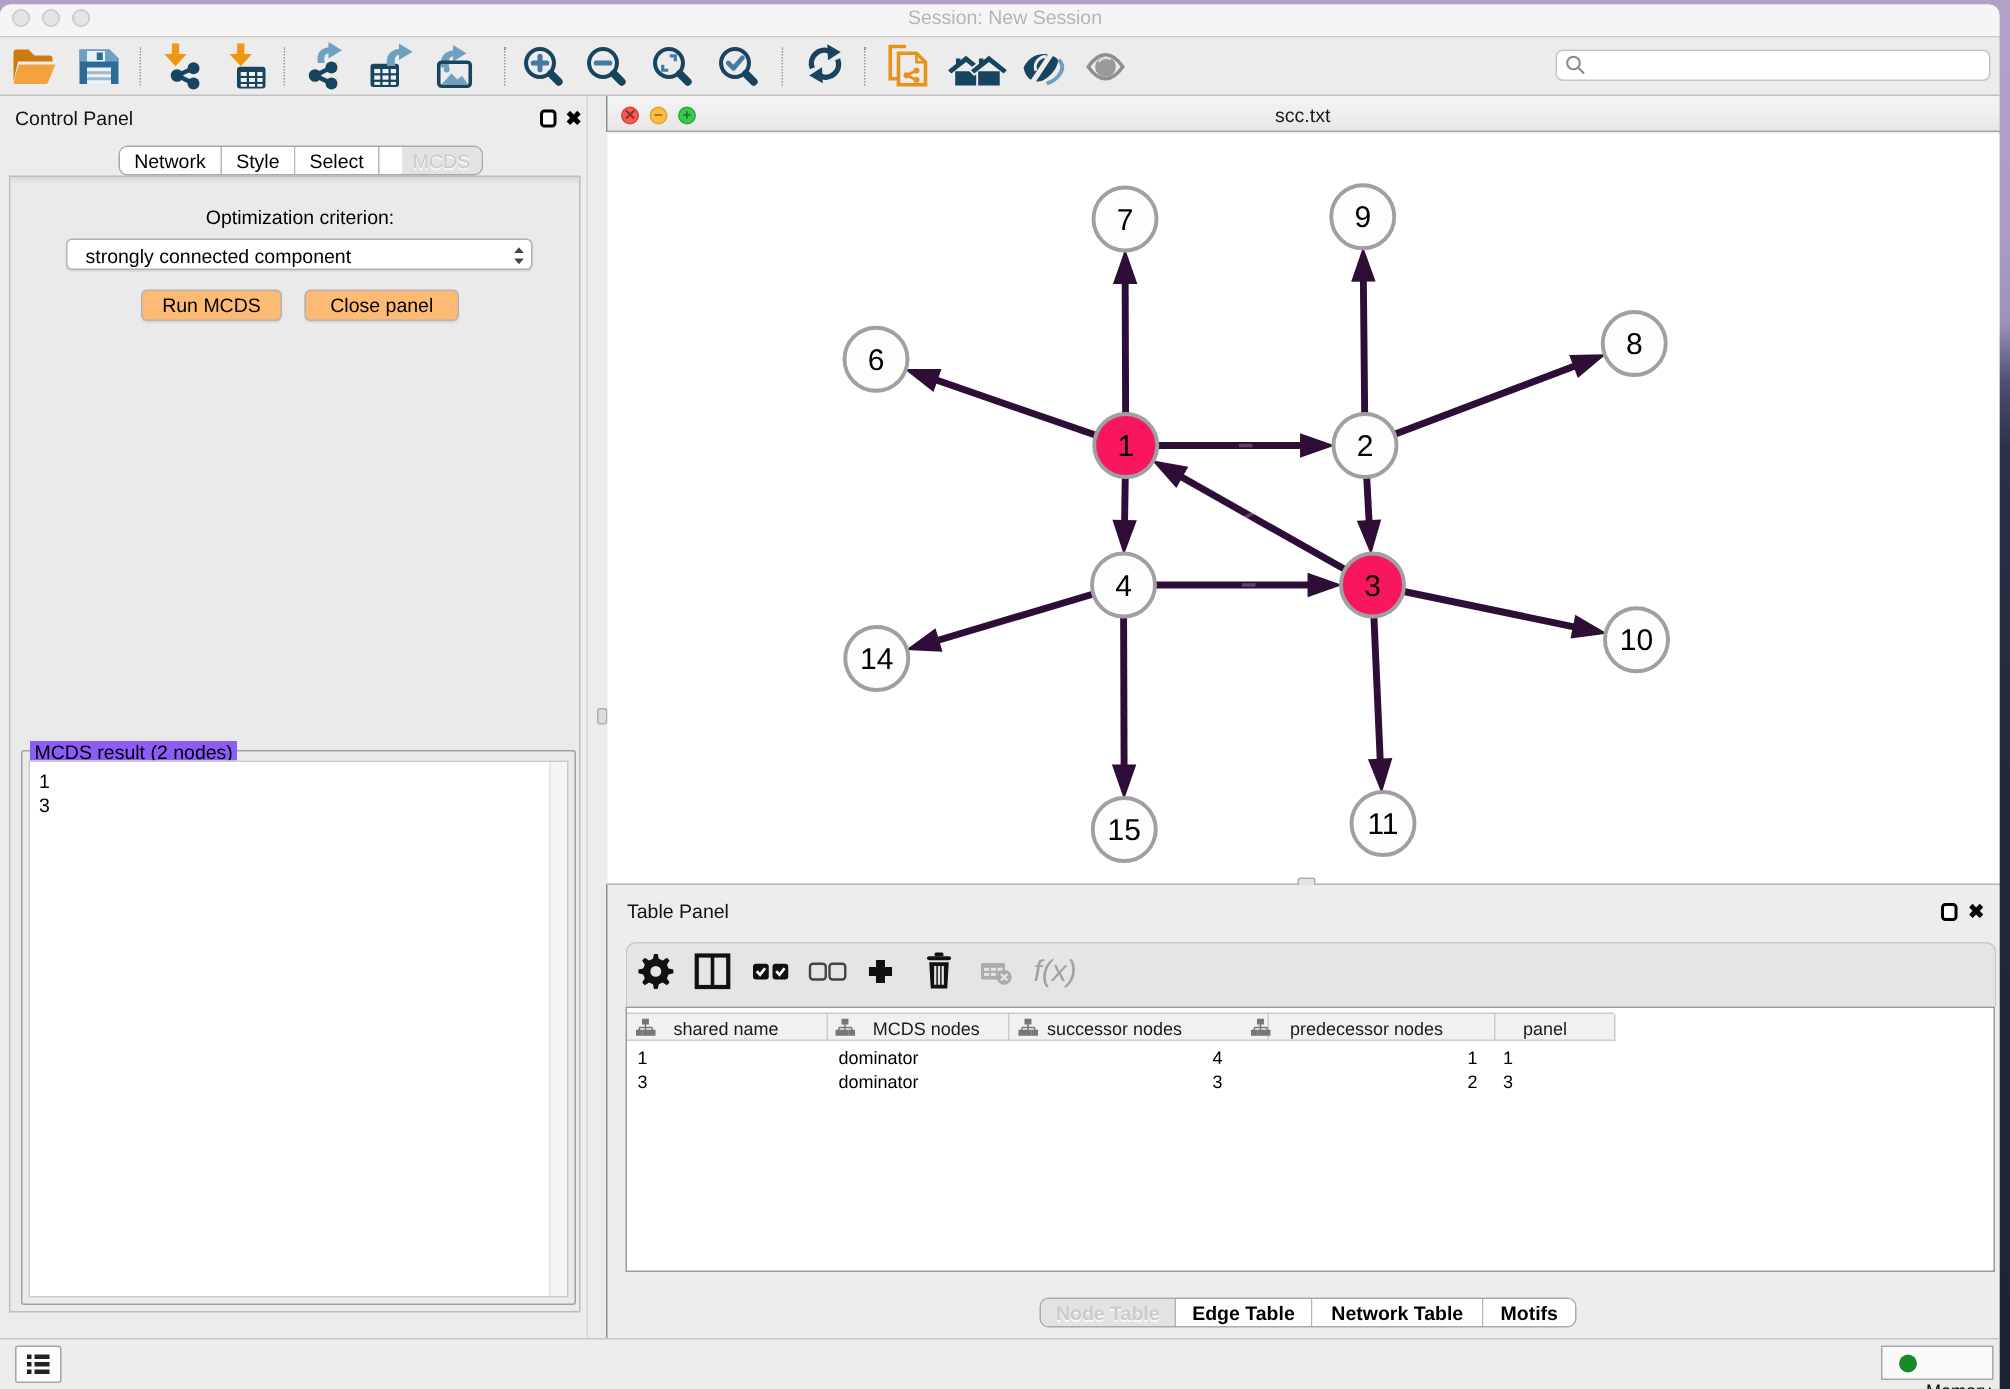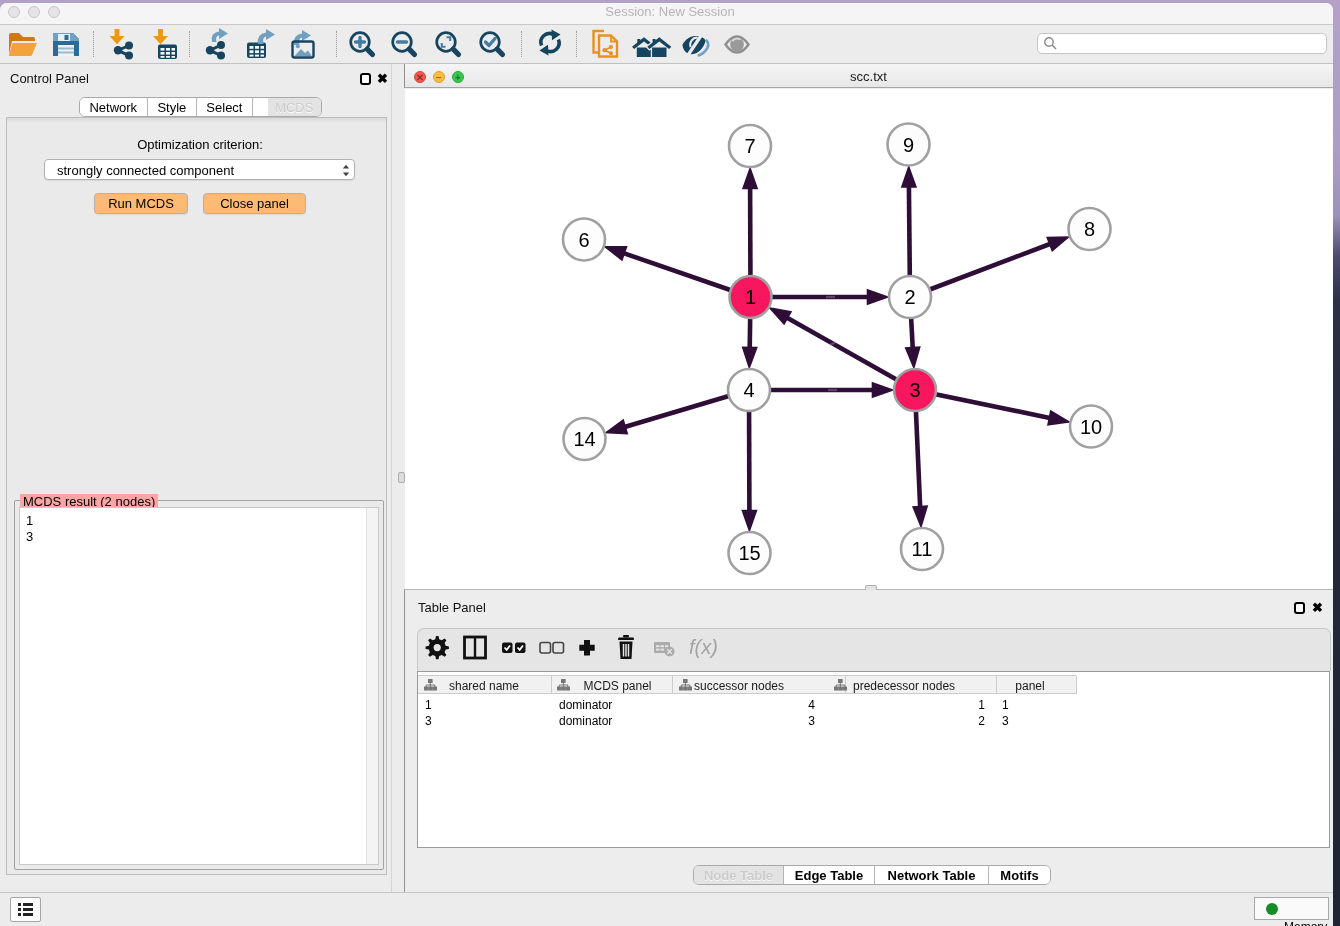--- a/index.html
+++ b/index.html
@@ -24,21 +24,21 @@
 #cp-pane-shade { left:7px; top:118px; width:379px; height:5px; background:linear-gradient(#dadada,#eaeaea); }
 .tabs { position:absolute; display:flex; border:1px solid #a9a9a9; border-radius:6px; overflow:hidden; background:#fff; }
 .tab { font-size:13px; color:#000; text-align:center; background:#fff; border-right:1px solid #b5b5b5; display:flex; align-items:center; justify-content:center; }
 .tab:last-child { border-right:none; }
 .tab.sel { background:#e3e3e3; color:#cbcbcb; text-shadow:0 1px 0 #fafafa; }
 #opt-label { left:10px; top:137px; width:380px; text-align:center; font-size:13px; color:#000; }
 #cp-select { left:44px; top:159px; width:311px; height:21px; background:#fff; border:1px solid #b2b2b2; border-radius:4px; box-shadow:0 1px 1px rgba(0,0,0,0.08); }
 #cp-select span { position:absolute; left:12px; top:3px; font-size:13px; color:#000; }
 .btn { position:absolute; height:21px; background:#fdba74; border:1px solid #b2b2b2; border-radius:4px; box-shadow:0 1px 1px rgba(0,0,0,0.08); font-size:13px; color:#000; text-align:center; line-height:19px; }
 #fieldset { left:14px; top:500px; width:370px; height:370px; border:1px solid #a2a2a2; border-radius:2px; }
-#legend { left:20px; top:494px; font-size:13px; color:#000; background:#fca5a5; padding:0 3px; }
+#legend { left:20px; top:494px; font-size:13px; color:#000; background:#8b5cf6; padding:0 3px; }
 #resultbox { left:19px; top:507px; width:360px; height:358px; background:#fff; border:1px solid #c9c9c9; }
 #resultbox .num { position:absolute; left:6px; font-size:13px; color:#000; }
 #res-scroll { left:366px; top:508px; width:12px; height:356px; background:#f4f4f4; border-left:1px solid #e2e2e2; }
 
 #vgrip { left:398px; top:472px; width:7px; height:11px; background:#dcdcdc; border:1px solid #adadad; border-radius:2px; }
 #nettitle { left:404px; top:64px; width:929px; height:24px; background:linear-gradient(#f5f5f5,#e7e7e7); border-left:1px solid #909090; border-bottom:1px solid #a5a5a5; }
 .tl2 { position:absolute; top:71px; width:12px; height:12px; border-radius:50%; font-size:10px; font-weight:bold; text-align:center; line-height:12px; }
 #nettitletext { position:absolute; left:404px; width:929px; top:69px; text-align:center; font-size:13px; color:#1a1a1a; }
 #canvas { left:405px; top:89px; width:928px; height:500px; background:#fff; }
 #canvas-border { left:404px; top:589px; width:929px; height:1px; background:#b5b5b5; }
@@ -420,23 +420,23 @@
         <line x1="2.2" y1="6" x2="10.8" y2="6"></line>
         <line x1="2.2" y1="6" x2="2.2" y2="8"></line>
         <line x1="10.8" y1="6" x2="10.8" y2="8"></line>
       </g>
       <use href="#treeicon" x="133"></use>
       <use href="#treeicon" x="255"></use>
       <use href="#treeicon" x="410"></use>
     </g>
   </svg>
   <div class="th" style="left:440px; width:88px; text-align:center;">shared name</div>
-  <div class="th" style="left:571px; width:93px; text-align:center;">MCDS panel</div>
-  <div class="th" style="left:694px; width:120px; text-align:left;">successor nodes</div>
-  <div class="th" style="left:853px; width:116px; white-space:nowrap;">predecessor nodes</div>
+  <div class="th" style="left:571px; width:93px; text-align:center;">MCDS nodes</div>
+  <div class="th" style="left:668px; width:120px; text-align:right;">successor nodes</div>
+  <div class="th" style="left:853px; width:116px; text-align:center; white-space:nowrap;">predecessor nodes</div>
   <div class="th" style="left:996px; width:68px; text-align:center;">panel</div>
   <div class="td" style="left:425px; top:698px;">1</div>
   <div class="td" style="left:559px; top:698px;">dominator</div>
   <div class="td" style="left:745px; top:698px; width:70px; text-align:right;">4</div>
   <div class="td" style="left:915px; top:698px; width:70px; text-align:right;">1</div>
   <div class="td" style="left:1002px; top:698px;">1</div>
   <div class="td" style="left:425px; top:714px;">3</div>
   <div class="td" style="left:559px; top:714px;">dominator</div>
   <div class="td" style="left:745px; top:714px; width:70px; text-align:right;">3</div>
   <div class="td" style="left:915px; top:714px; width:70px; text-align:right;">2</div>

